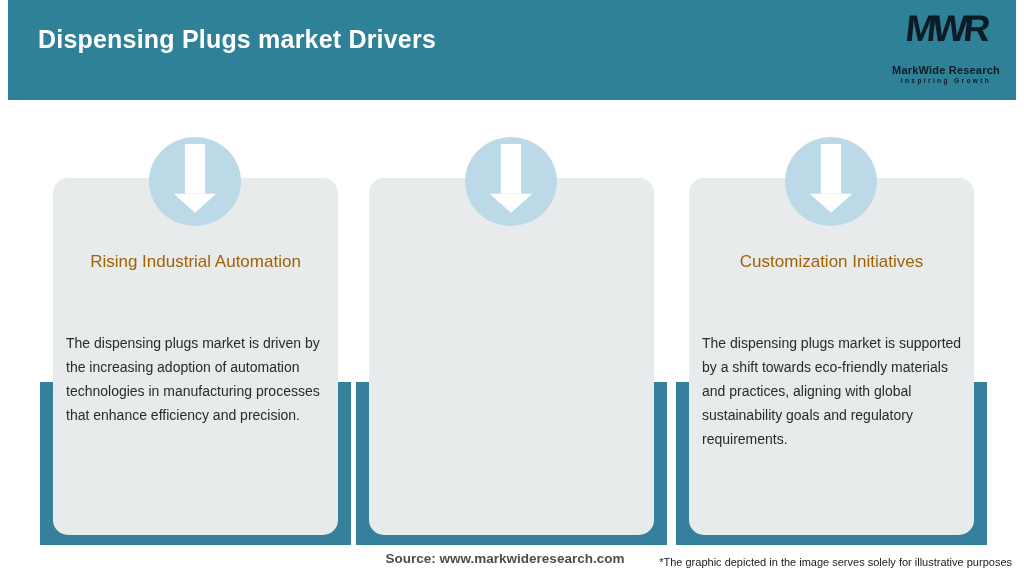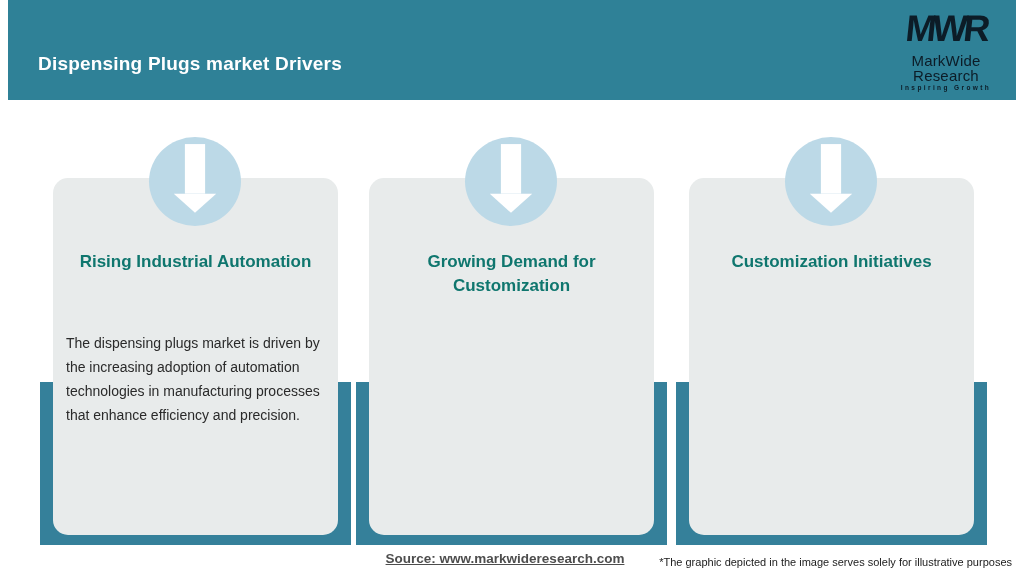--- a/index.html
+++ b/index.html
@@ -9,32 +9,32 @@
     font-family: "Liberation Sans", sans-serif;
   }
 
   
   .header {
     position: absolute; left: 8px; top: 0; width: 1008px; height: 100px;
     background: #2F8197;
   }
   .page-title {
     position: absolute; left: 30px; top: 25px;
-    color: #ffffff; font-size: 19px; font-weight: bold; letter-spacing: 0.2px; margin-top: 28px;
+    color: #ffffff; font-size: 25px; font-weight: bold; letter-spacing: 0.2px;
   }
   .logo {
     position: absolute; right: 10px; top: 10px; width: 120px;
     text-align: center; color: #0c1c27; line-height: 1;
   }
   .logo-acronym {
     display: block; font-size: 37px; font-weight: 900; letter-spacing: -4px;
     transform: skewX(-6deg); color: #0c1c27;
   }
   .logo-name {
-    display: block; font-size: 15px; font-weight: normal; margin-top: 6px;
+    display: block; font-size: 11px; font-weight: bold; margin-top: 18px;
     letter-spacing: 0.2px;
   }
   .logo-tagline {
     display: block; font-size: 6.5px; font-weight: bold; margin-top: 2px;
     letter-spacing: 2.4px;
   }
 
   
   .col { position: absolute; top: 137px; width: 311px; height: 408px; }
   .col-1 { left: 40px; }
@@ -49,32 +49,32 @@
     position: absolute; left: 13px; top: 41px; width: 285px; height: 357px;
     background: #E8EBEB; border-radius: 15px;
   }
   .badge {
     position: absolute; left: 109px; top: 0; width: 92px; height: 89px;
     border-radius: 50%; background: #BCD9E7;
   }
   .badge svg { position: absolute; left: 0; top: 0; }
   .card-title {
     position: absolute; left: 13px; top: 113px; width: 285px;
-    text-align: center; font-size: 17px; font-weight: bold; color: #0f766e;
+    text-align: center; font-size: 17px; font-weight: normal; color: #a16207;
     line-height: 24px;
   }
   .card-desc {
     position: absolute; left: 26px; top: 194px; width: 264px;
     font-size: 14px; line-height: 24px; color: #2a2a2a; text-align: left;
   }
 
   
   .source-note {
     position: absolute; left: 340px; top: 551px; width: 330px;
-    text-align: center; font-size: 13.5px; font-weight: bold; color: #4d4d4d; text-decoration: underline;
+    text-align: center; font-size: 13.5px; font-weight: bold; color: #4d4d4d;
   }
   .disclaimer-note {
     position: absolute; right: 12px; top: 556px;
     font-size: 11px; color: #1b1b1b; margin-left: 32px;
   }
 </style>
 </head>
 <body>
 
 <div class="header">
@@ -101,29 +101,29 @@
 
 <div class="col col-2">
   <div class="band"></div>
   <div class="card"></div>
   <div class="badge">
     <svg width="92" height="89" viewBox="0 0 90 88" aria-hidden="true">
       <rect x="35" y="7" width="20" height="49" fill="#ffffff"></rect>
       <polygon points="24,56 66,56 45,75" fill="#ffffff"></polygon>
     </svg>
   </div>
-  <div class="card-title">Growing Demand for Customization</div>
 </div>
 
 <div class="col col-3">
   <div class="band"></div>
   <div class="card"></div>
   <div class="badge">
     <svg width="92" height="89" viewBox="0 0 90 88" aria-hidden="true">
       <rect x="35" y="7" width="20" height="49" fill="#ffffff"></rect>
       <polygon points="24,56 66,56 45,75" fill="#ffffff"></polygon>
     </svg>
   </div>
   <div class="card-title">Customization Initiatives</div>
+  <div class="card-desc">The dispensing plugs market is supported by a shift towards eco-friendly materials and practices, aligning with global sustainability goals and regulatory requirements.</div>
 </div>
 
 <div class="source-note">Source: www.markwideresearch.com</div>
 <div class="disclaimer-note">*The graphic depicted in the image serves solely for illustrative purposes</div>
 
 </body></html>

